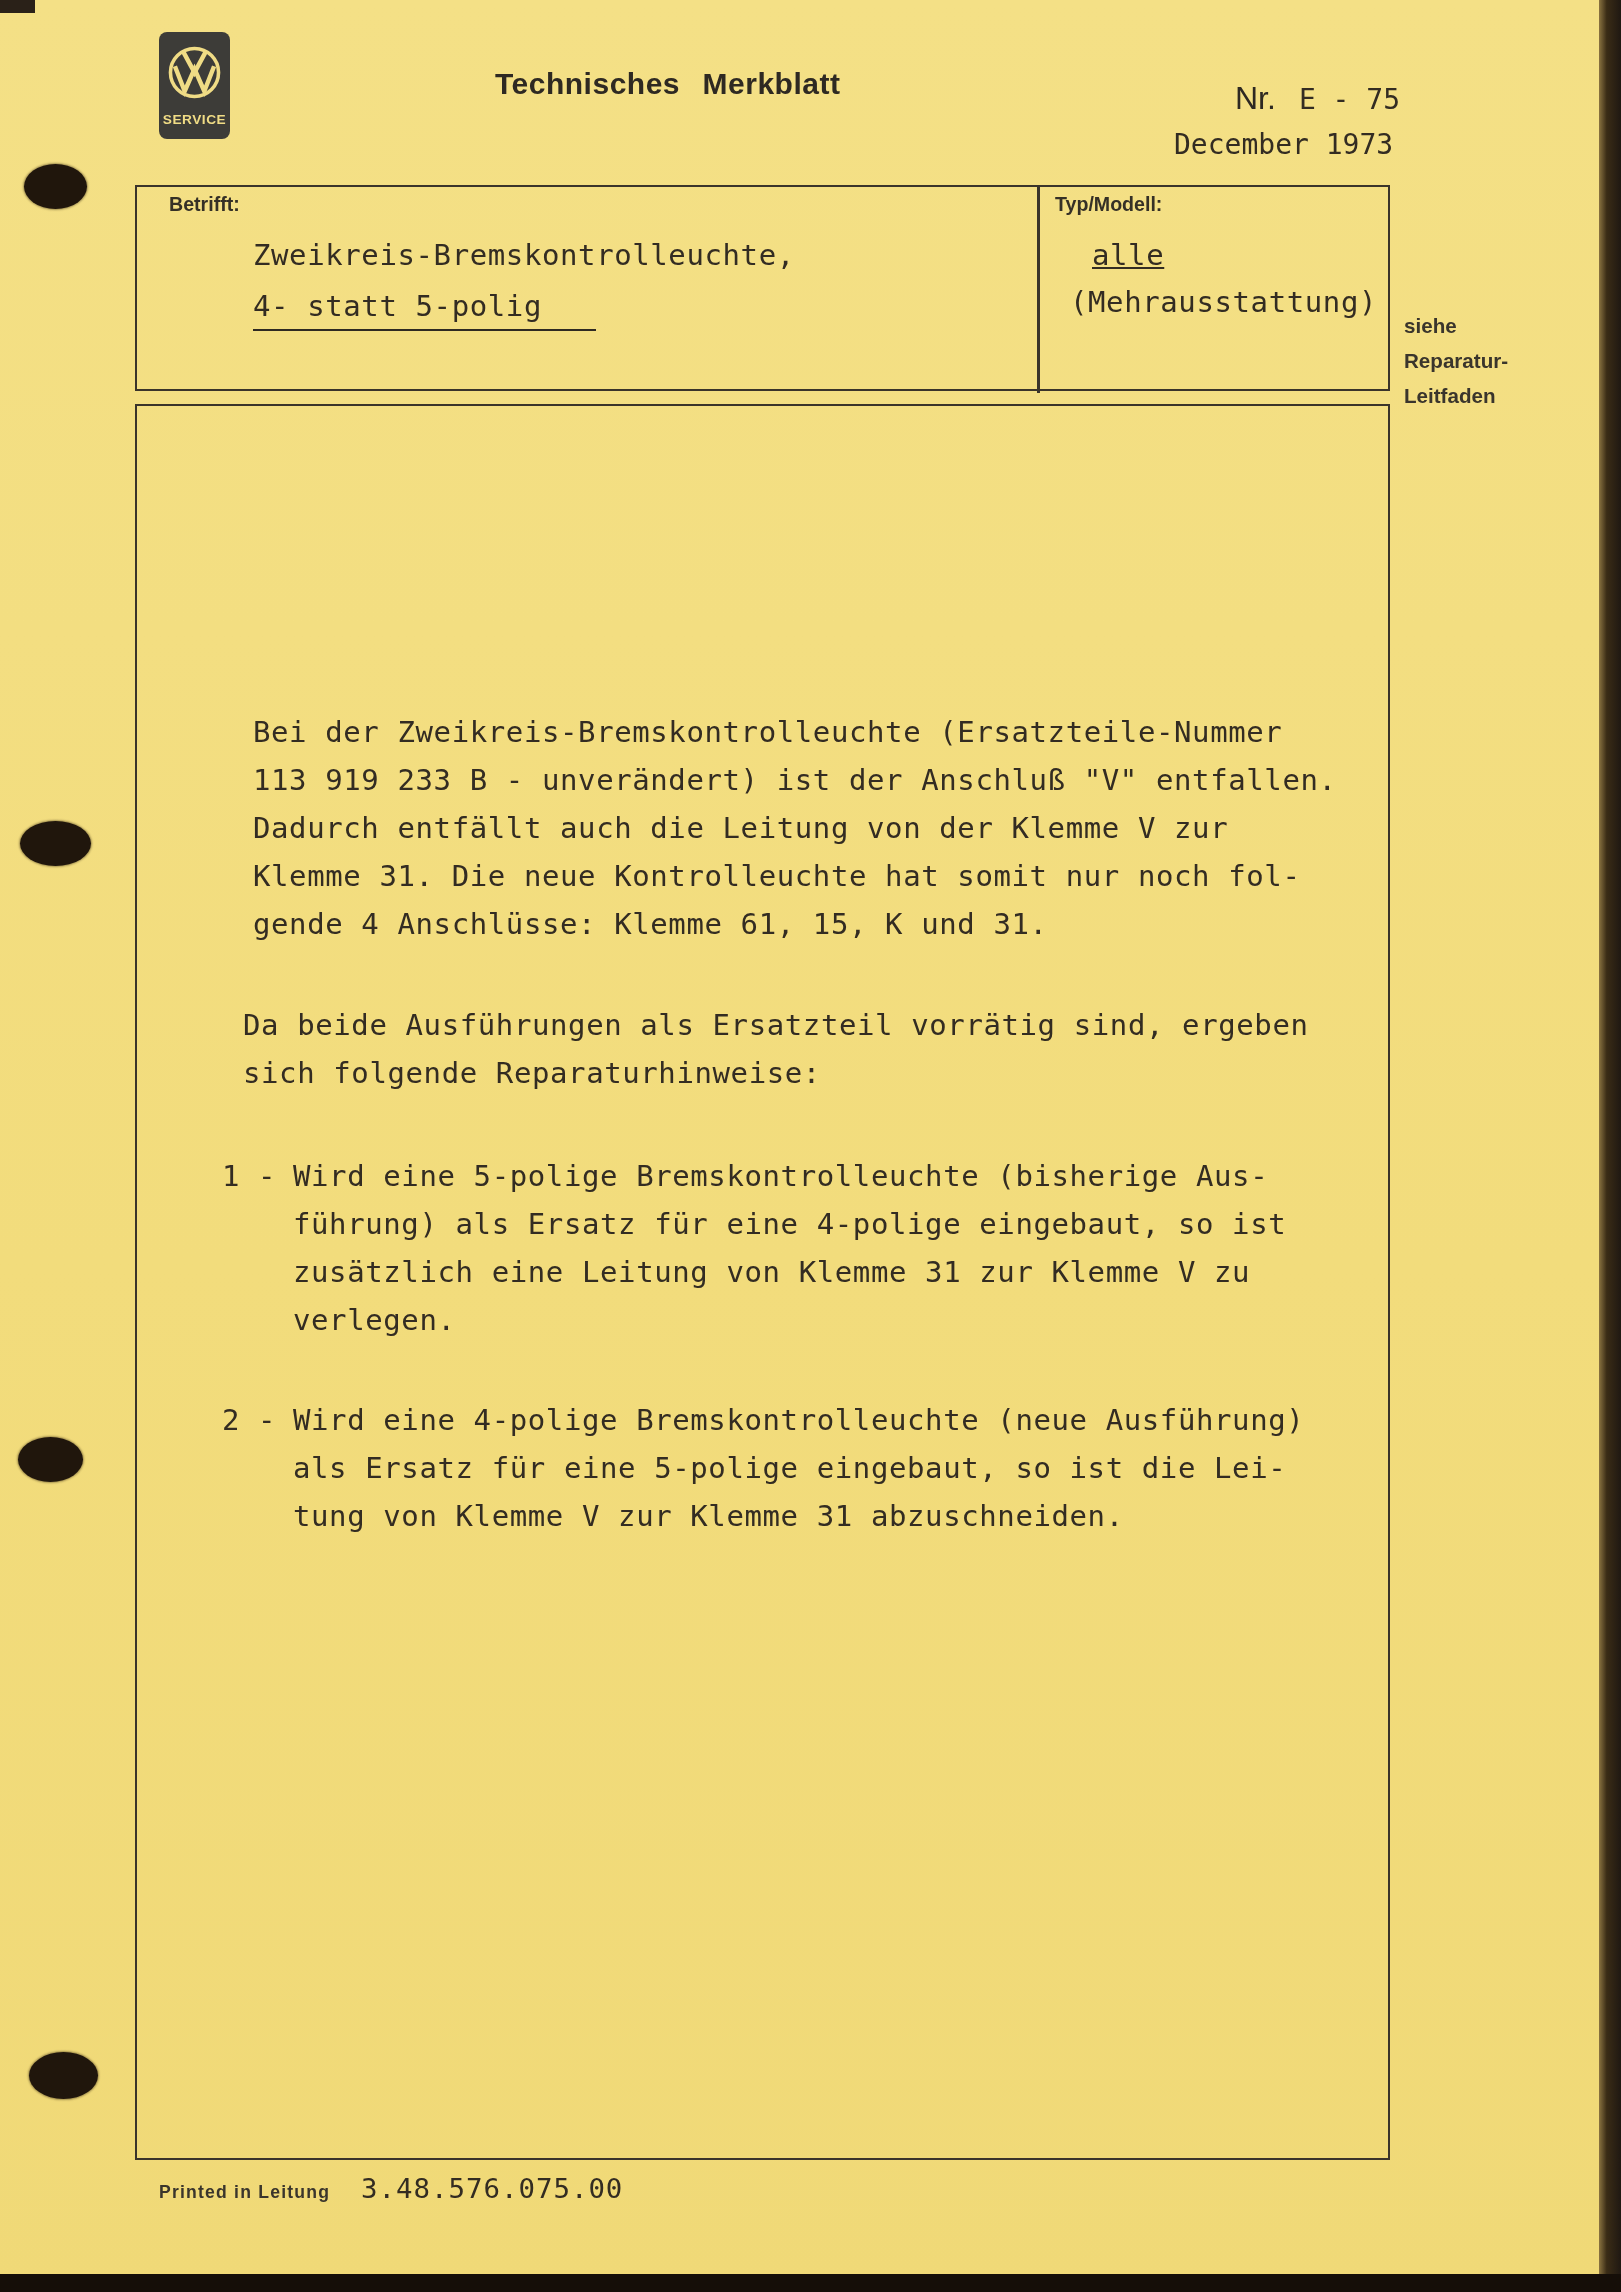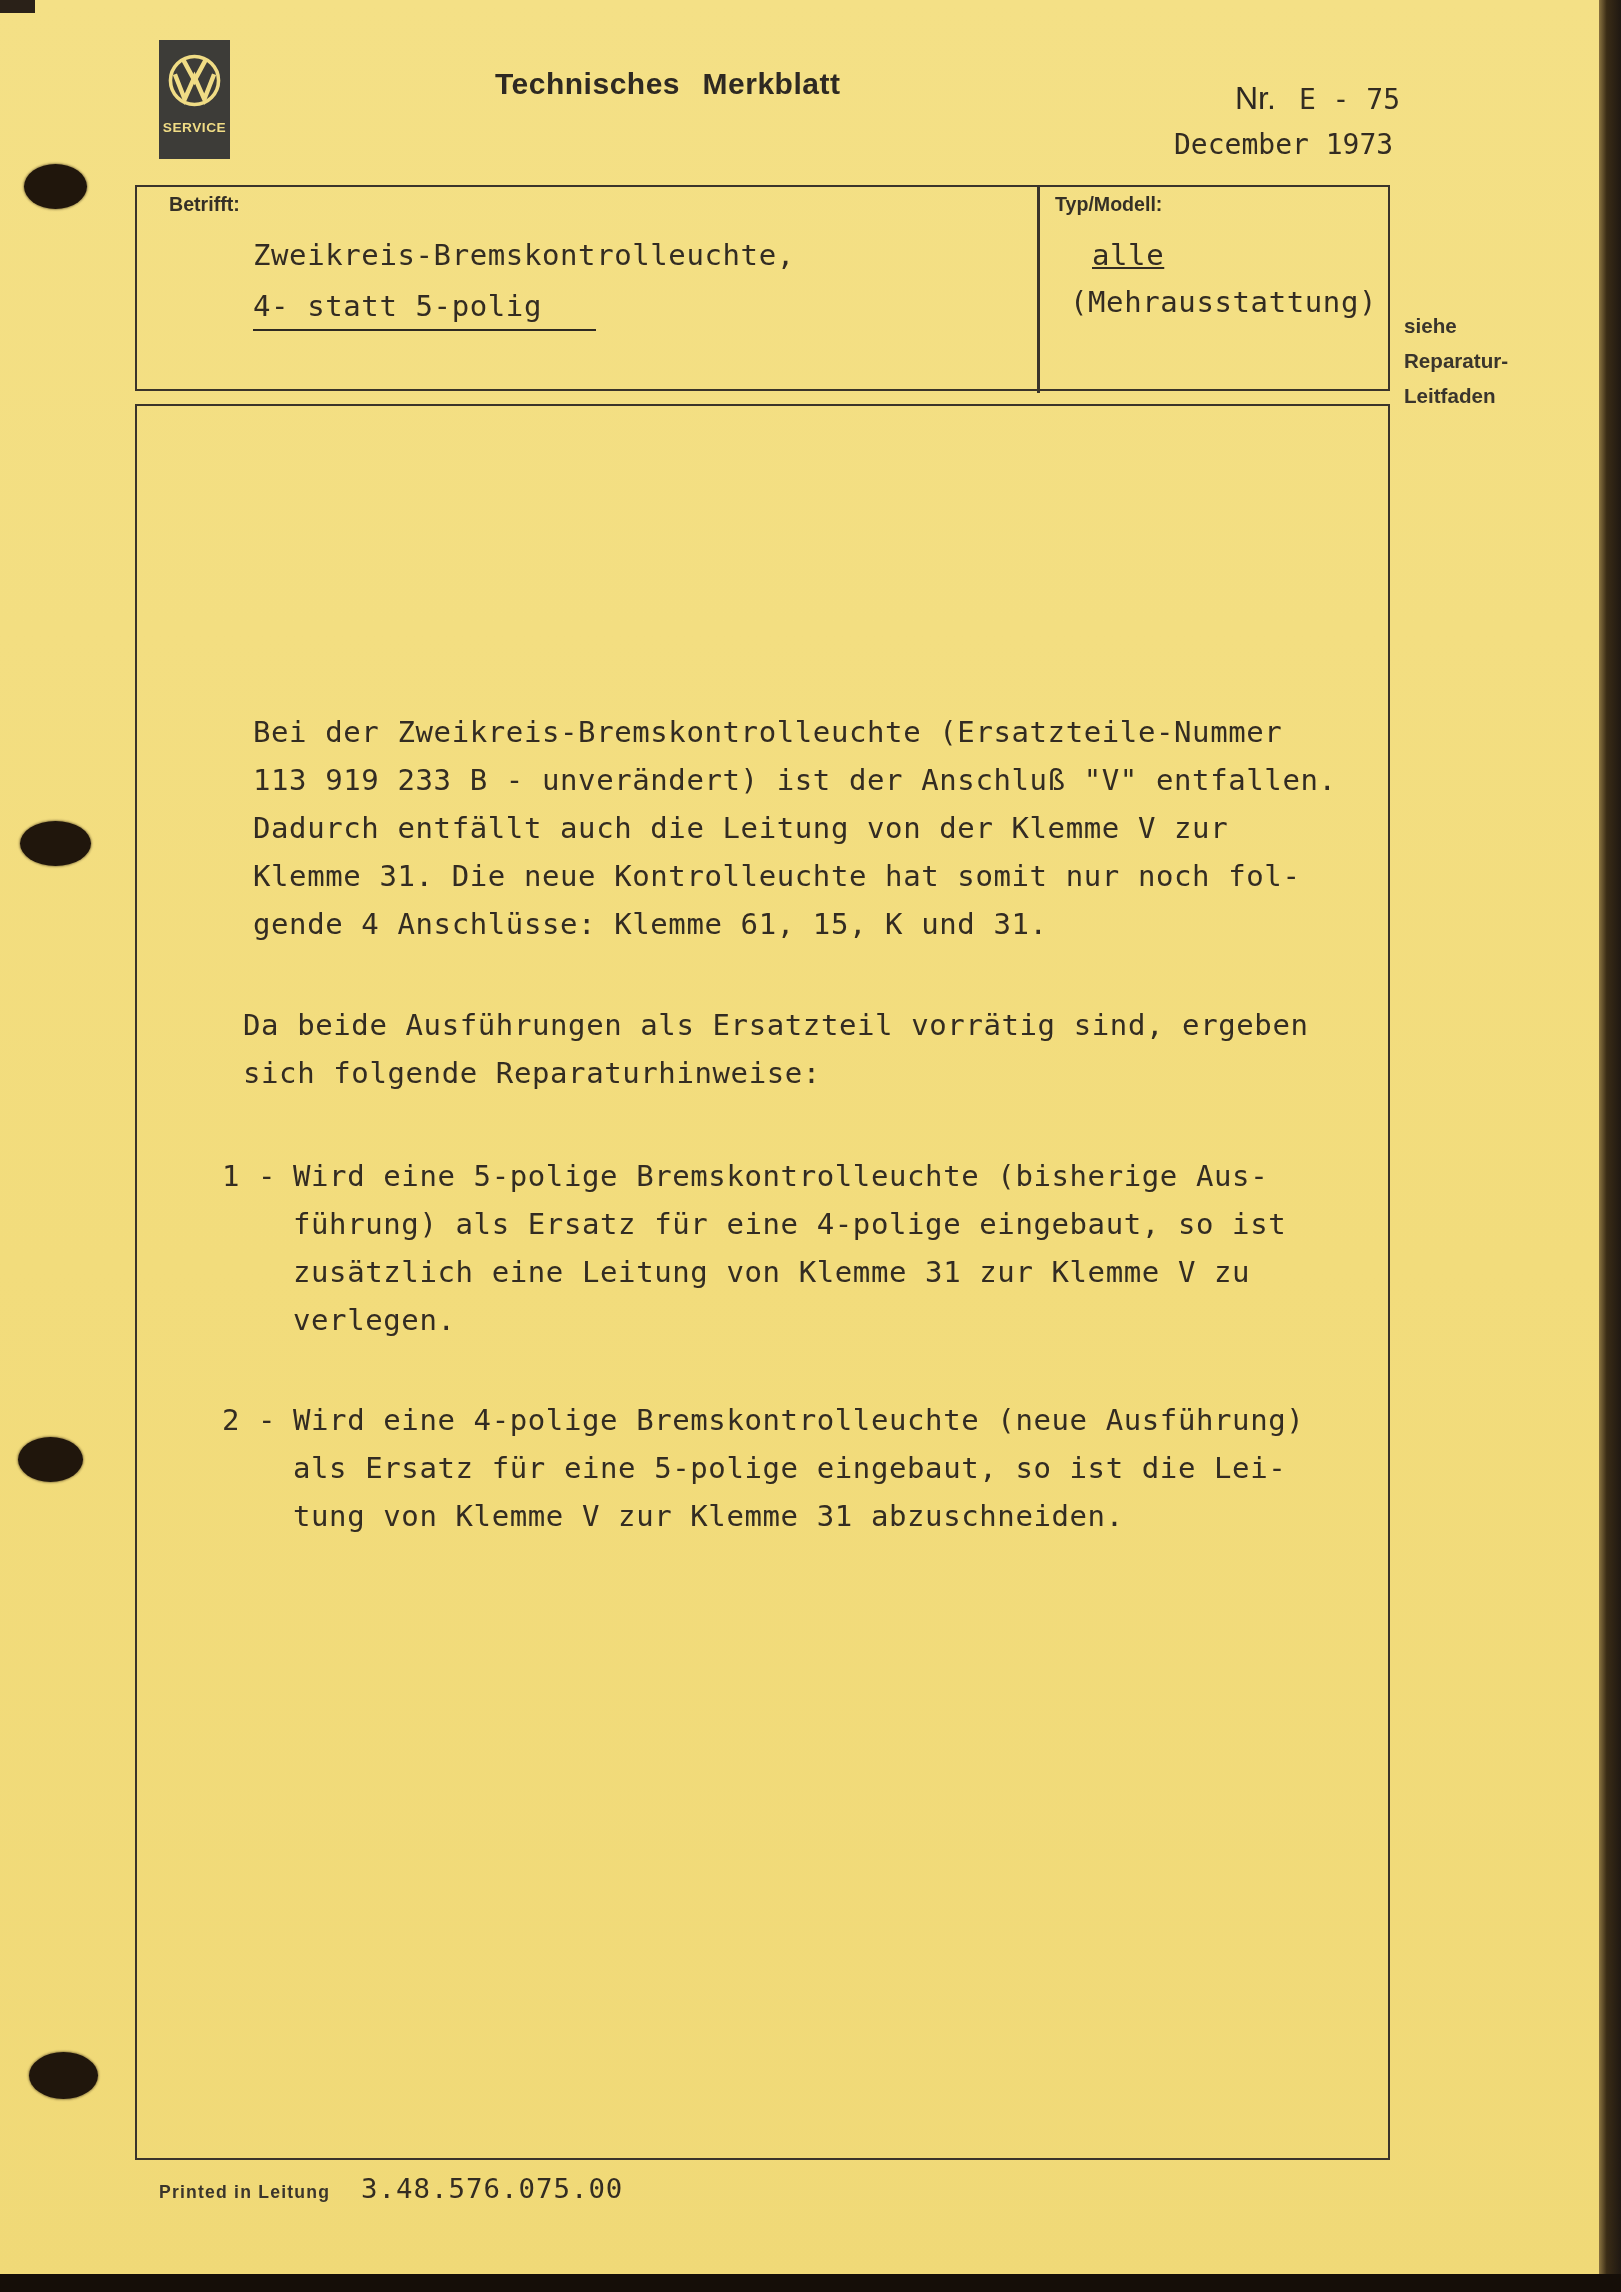--- a/index.html
+++ b/index.html
@@ -12,21 +12,21 @@
     color:#2f2a22;
   }
   .abs{position:absolute;}
   
   .corner-mark{left:0;top:0;width:35px;height:12.7px;background:#2a2118;}
   .right-edge{right:0;top:0;width:21.6px;height:100%;
     background:linear-gradient(90deg,#8a7340 0%,#3a2c16 35%,#1f1812 100%);}
   .bottom-bar{left:0;top:2274px;width:100%;height:18.6px;background:#150e08;}
   .hole{background:#20160c;border-radius:50%;box-shadow:0 0 2px 1px rgba(60,45,20,.45);}
   
-  .logo-box{left:159px;top:40px;width:71px;height:119px;background:#3d3c38;}
+  .logo-box{left:159px;top:32px;width:71px;height:107px;background:#3d3c38;border-radius:8px;}
   .logo-roundel{left:6.9px;top:11.8px;}
   .service-label{left:0;top:80px;width:71px;text-align:center;
     font-size:13.7px;font-weight:bold;letter-spacing:0.5px;color:#f0dc85;}
   
   .doc-title{left:495px;top:67px;font-size:30px;font-weight:bold;
     letter-spacing:0.5px;word-spacing:13.7px;color:#2e2922;}
   .nr-group{left:1235px;top:80px;white-space:nowrap;}
   .nr-label{font-size:32px;font-weight:normal;color:#2e2922;}
   .mono{font-family:"DejaVu Sans Mono",monospace;color:#332c22;}
   .nr-value{font-size:28px;margin-left:23px;}

